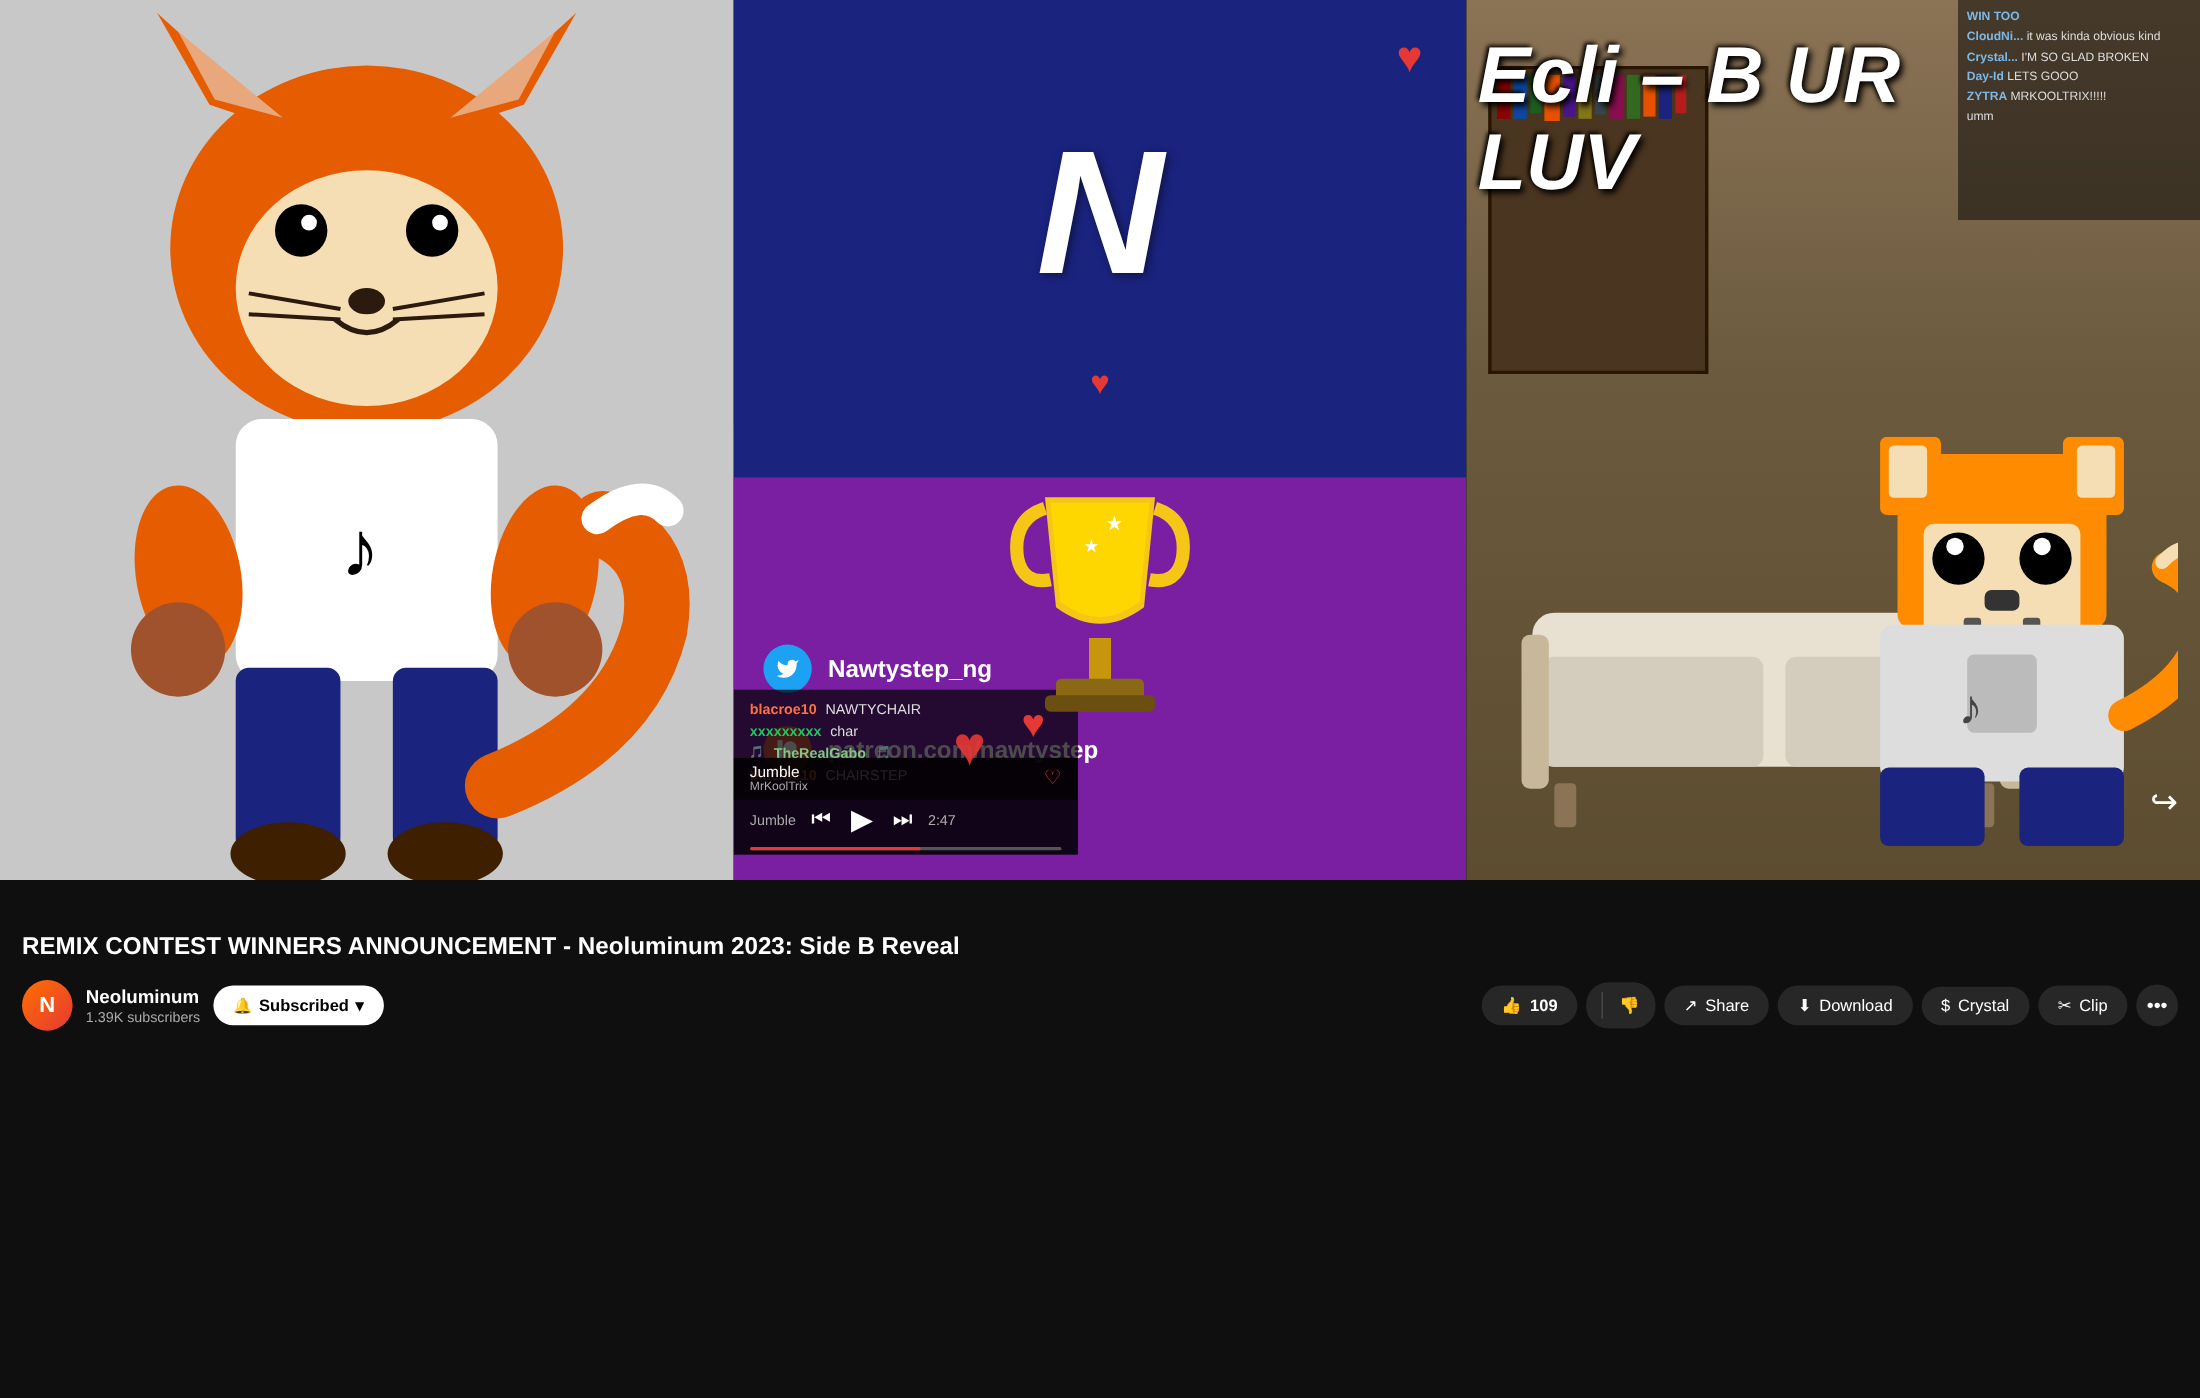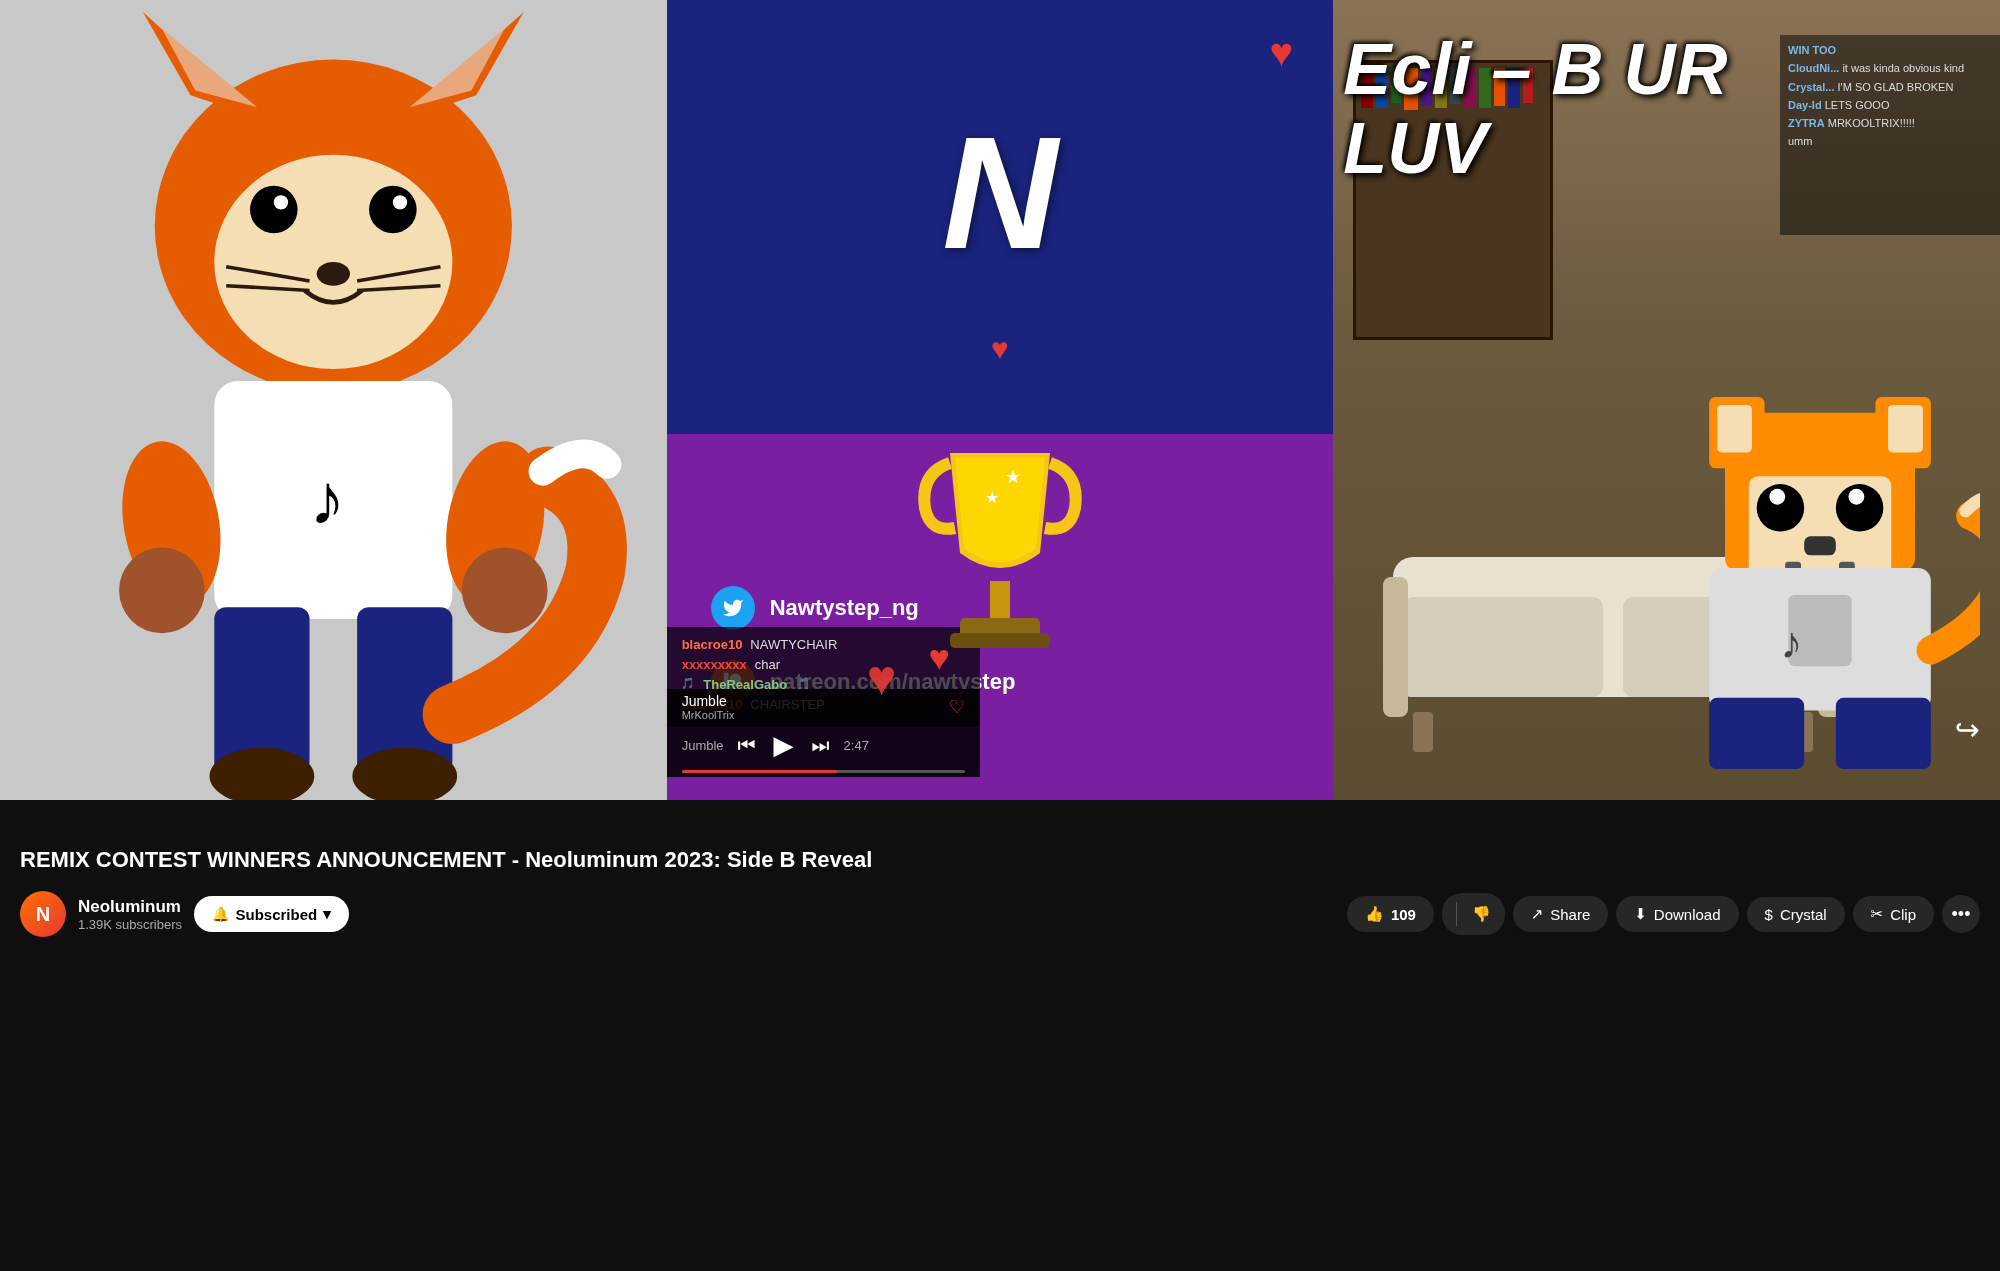--- a/index.html
+++ b/index.html
@@ -104,21 +104,21 @@
       font-size: 30px;
     }
 
     .social-box {
       background: #7b1fa2;
       width: 100%;
       flex: 1;
       display: flex;
       flex-direction: column;
       justify-content: center;
-      padding: 20px 44px;
+      padding: 20px 27px;
       gap: 30px;
       margin-top: 48px;
     }
 
     .social-row {
       display: flex;
       align-items: center;
       gap: 15px;
     }
 
@@ -239,21 +239,20 @@
     
     .stream-chat-sidebar {
       position: absolute;
       top: 0;
       right: 0;
       width: 220px;
       height: 200px;
       background: rgba(0,0,0,0.5);
       padding: 8px;
       font-size: 11px;
-      margin-top: 35px;
     }
 
     .chat-entry {
       margin-bottom: 4px;
       line-height: 1.3;
     }
 
     .chat-entry .uname { font-weight: bold; color: #7cb9e8; }
     .chat-entry .msg { color: #ddd; }
 
@@ -583,21 +582,21 @@
 
           <div style="position:absolute;left:200px;top:-40px;color:#e53935;font-size:50px;opacity:0.9">♥</div>
         </div>
 
         <div class="chat-overlay">
           <div class="chat-line">
             <span class="chat-username">blacroe10</span>
             <span class="chat-message">NAWTYCHAIR</span>
           </div>
           <div class="chat-line">
-            <span class="chat-username" style="color:#ef4444;">xxxxxxxxx</span>
+            <span class="chat-username" style="color:#22c55e;">xxxxxxxxx</span>
             <span class="chat-message">char</span>
           </div>
           <div class="chat-line">
             <span style="color:#888;font-size:11px">🎵</span>
             <span class="chat-username" style="color:#81c784">TheRealGabo</span>
             <span class="chat-message">🎵</span>
           </div>
           <div class="chat-line">
             <span class="chat-username">blacroe10</span>
             <span class="chat-message">CHAIRSTEP</span>

